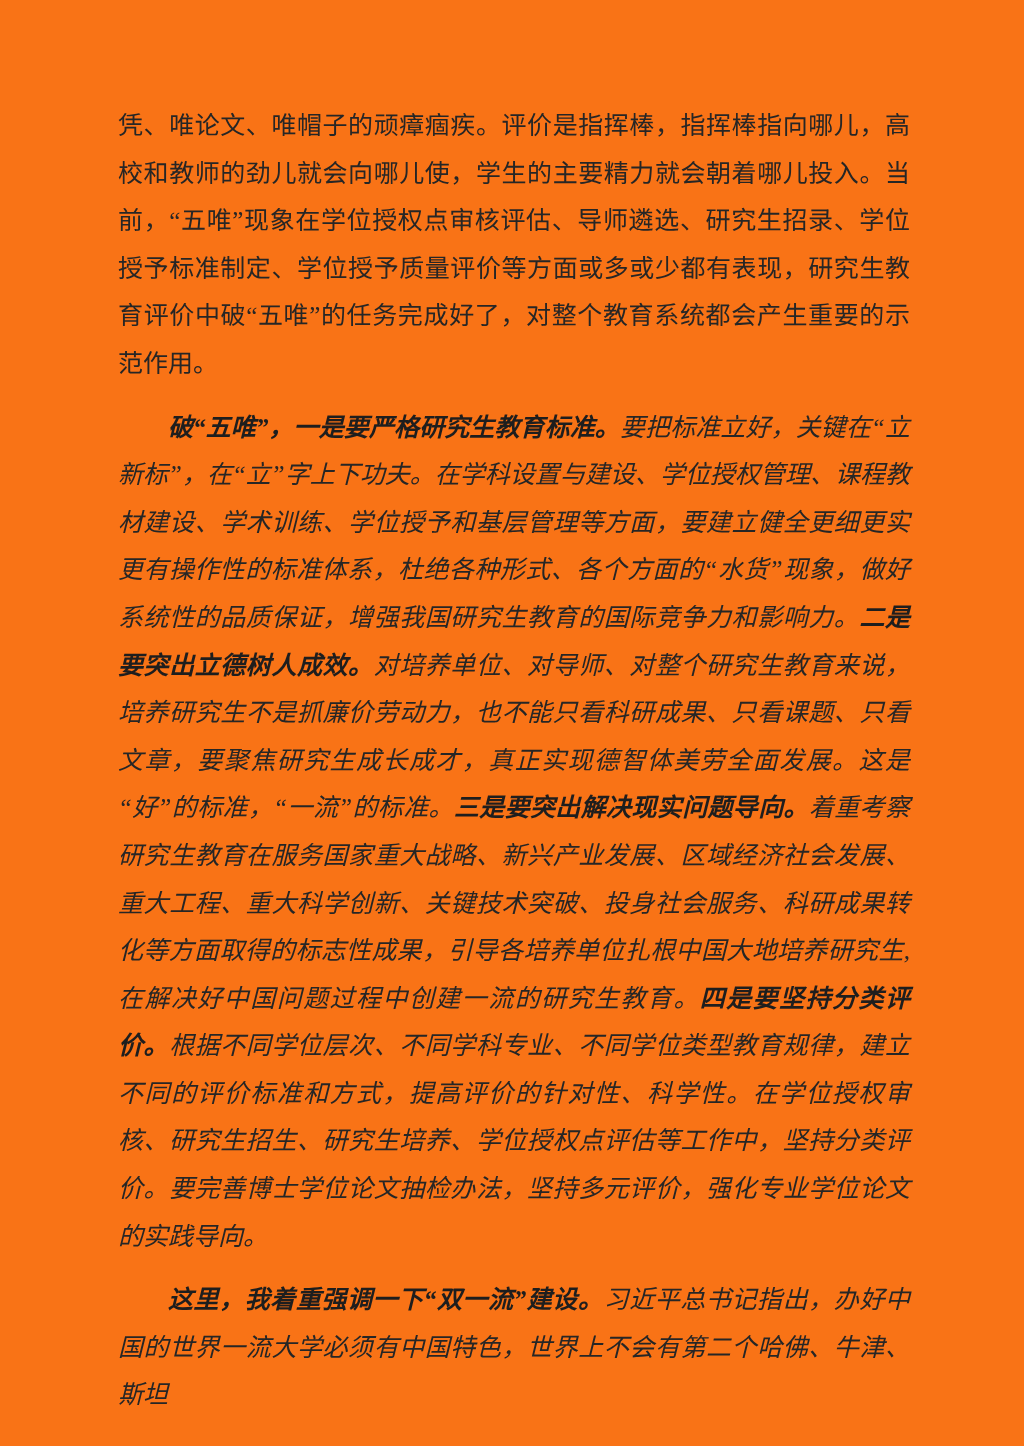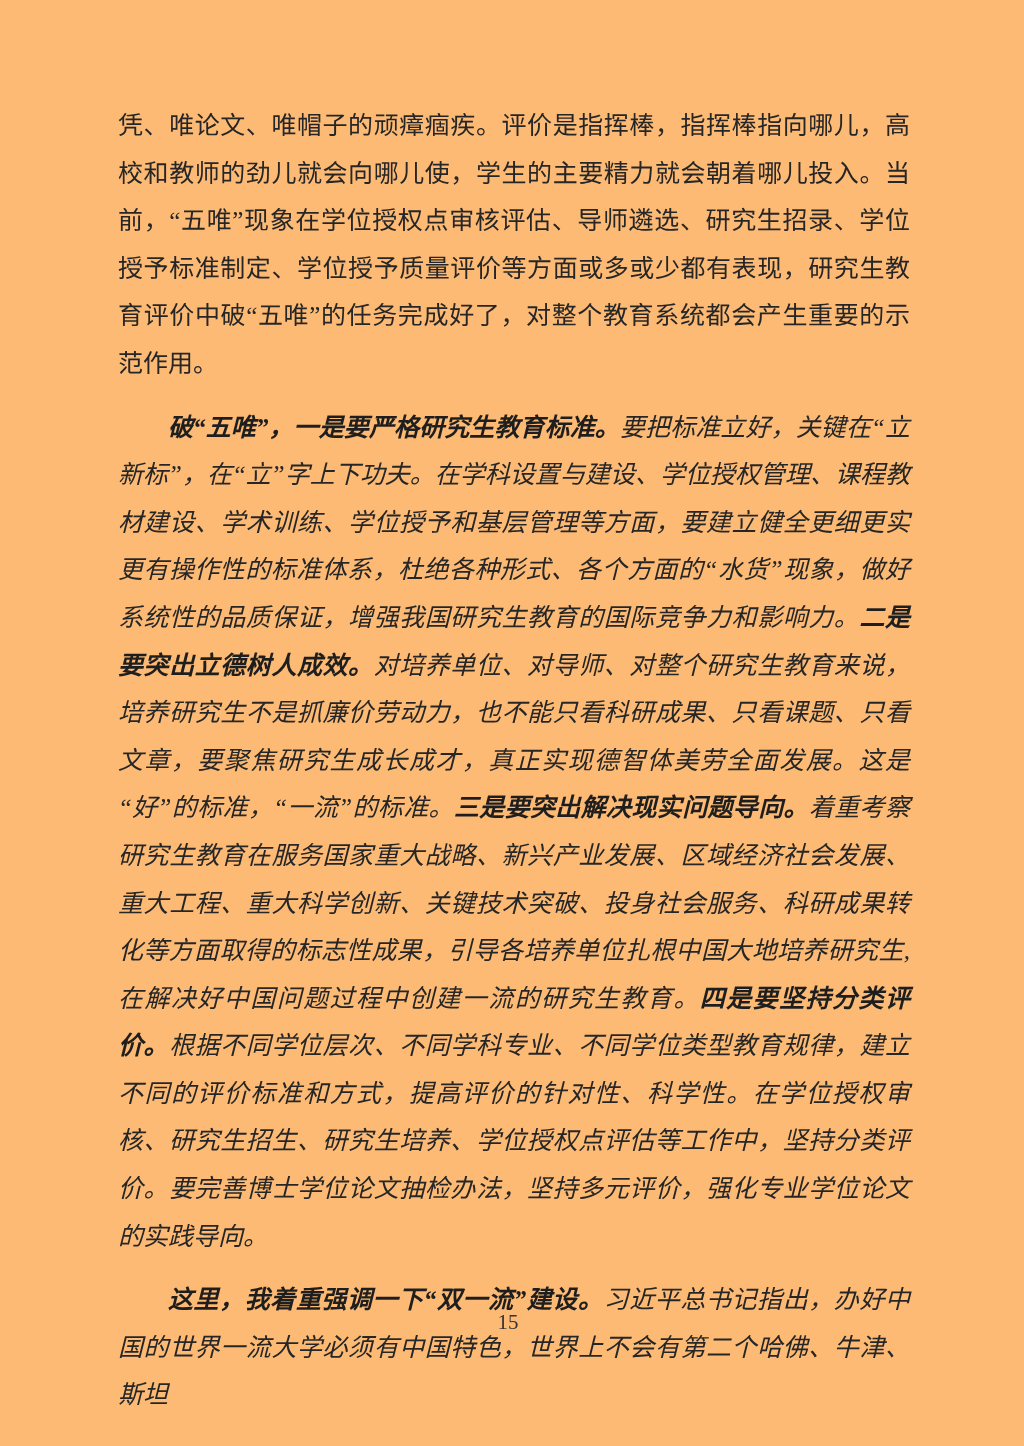--- a/index.html
+++ b/index.html
@@ -11,21 +11,21 @@
     height: 1446px;
     background: #ffffff;
     position: relative;
     overflow: hidden;
     font-family: "Liberation Serif", "DejaVu Serif", serif;
     color: #262626;
   }
   .page {
     position: absolute;
     inset: 0;
-    background: #fdba74;
+    background: #f97316;
   }
   .content {
     position: absolute;
     left: 118px;
     top: 102px;
     width: 792px;
   }
   .para {
     margin: 0;
     font-size: 25px;
@@ -61,15 +61,14 @@
   <div class="content">
 
     <p class="para"><span class="run">凭、唯论文、唯帽子的顽瘴痼疾。评价是指挥棒，指挥棒指向哪儿，高校和教师的劲儿就会向哪儿使，学生的主要精力就会朝着哪儿投入。当前，“五唯”现象在学位授权点审核评估、导师遴选、研究生招录、学位授予标准制定、学位授予质量评价等方面或多或少都有表现，研究生教育评价中破“五唯”的任务完成好了，对整个教育系统都会产生重要的示范作用。</span></p>
 
     <p class="para indent"><span class="run bold">破“五唯”，一是要严格研究生教育标准。</span><span class="run">要把标准立好，关键在“立新标”，在“立”字上下功夫。在学科设置与建设、学位授权管理、课程教材建设、学术训练、学位授予和基层管理等方面，要建立健全更细更实更有操作性的标准体系，杜绝各种形式、各个方面的“水货”现象，做好系统性的品质保证，增强我国研究生教育的国际竞争力和影响力。</span><span class="run bold">二是要突出立德树人成效。</span><span class="run">对培养单位、对导师、对整个研究生教育来说，培养研究生不是抓廉价劳动力，也不能只看科研成果、只看课题、只看文章，要聚焦研究生成长成才，真正实现德智体美劳全面发展。这是“好”的标准，“一流”的标准。</span><span class="run bold">三是要突出解决现实问题导向。</span><span class="run">着重考察研究生教育在服务国家重大战略、新兴产业发展、区域经济社会发展、重大工程、重大科学创新、关键技术突破、投身社会服务、科研成果转化等方面取得的标志性成果，引导各培养单位扎根中国大地培养研究生,在解决好中国问题过程中创建一流的研究生教育。</span><span class="run bold">四是要坚持分类评价。</span><span class="run">根据不同学位层次、不同学科专业、不同学位类型教育规律，建立不同的评价标准和方式，提高评价的针对性、科学性。在学位授权审核、研究生招生、研究生培养、学位授权点评估等工作中，坚持分类评价。要完善博士学位论文抽检办法，坚持多元评价，强化专业学位论文的实践导向。</span></p>
 
     <p class="para indent"><span class="run bold">这里，我着重强调一下“双一流”建设。</span><span class="run">习近平总书记指出，办好中国的世界一流大学必须有中国特色，世界上不会有第二个哈佛、牛津、斯坦</span></p>
 
   </div>
 
-  <div class="page-number">15</div>
 
 </div>
 
 </body></html>

